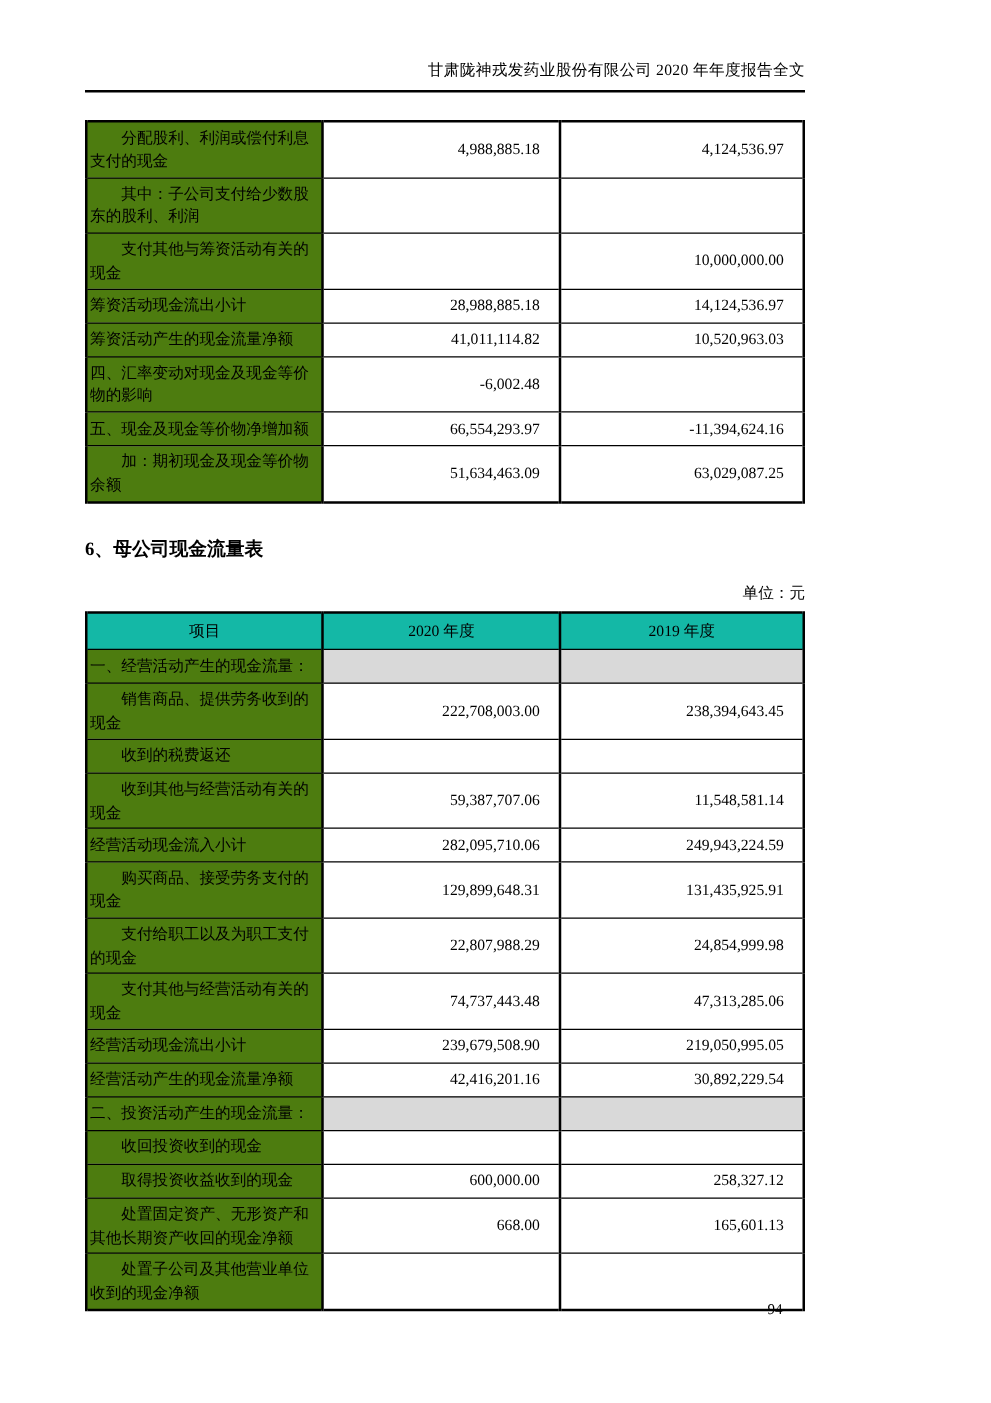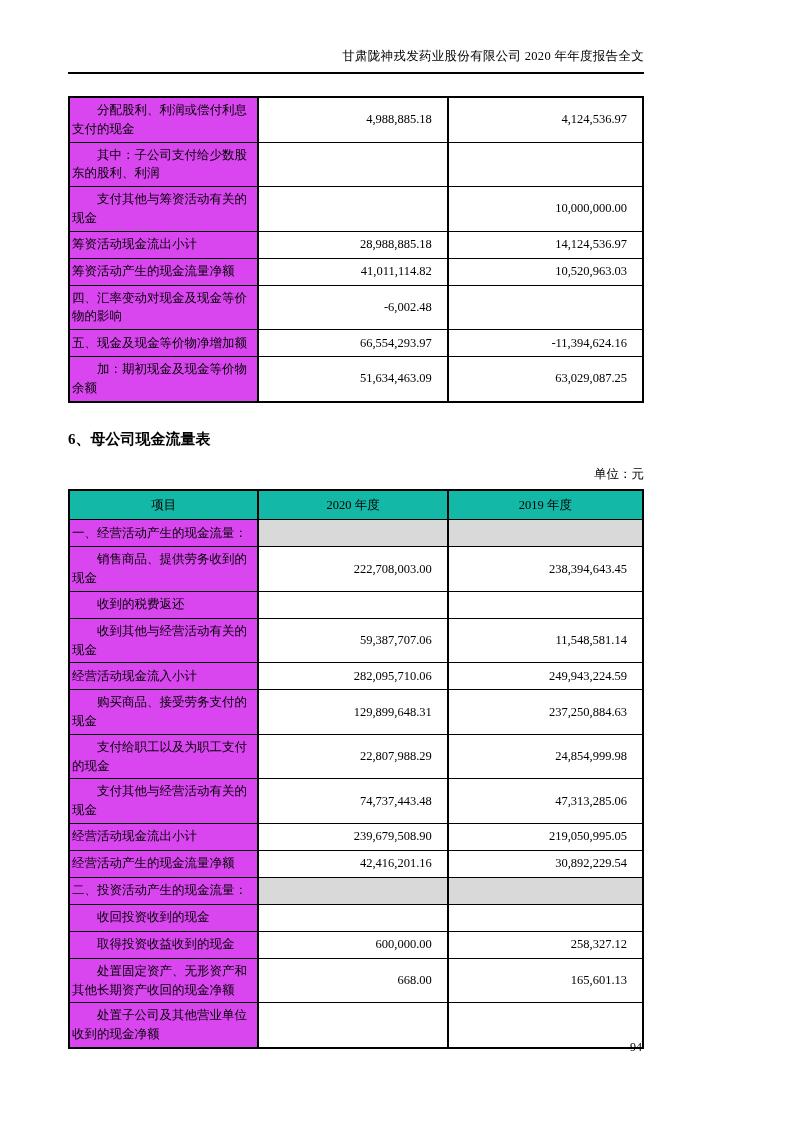--- a/index.html
+++ b/index.html
@@ -40,21 +40,21 @@
     line-height: 1.5;
     vertical-align: middle;
     font-weight: normal;
   }
   table.fin th {
     background: #14b8a6;
     text-align: center;
     padding: 5px 4px;
   }
   td.label {
-    background: #d946ef;
+    background: #4d7c0f;
     padding: 3px 6px 3px 2px;
     text-align: left;
   }
   td.label.indent { text-indent: 2em; }
   td.val {
     text-align: right;
     padding: 3px 15px 3px 4px;
     height: 27px;
   }
   tr.section-row td.val { background: #d9d9d9; }
@@ -66,21 +66,21 @@
   }
   .unit-line {
     margin-top: 17px;
     margin-bottom: 6px;
     text-align: right;
     font-size: 12.5px;
   }
   .page-number {
     position: absolute;
     top: 1040px;
-    right: 80px;
+    right: 96px;
     font-size: 12px;
   }
 </style>
 </head>
 <body>
 
 <div class="page">
 
   <div class="doc-header">甘肃陇神戎发药业股份有限公司 2020 年年度报告全文</div>
 
@@ -173,21 +173,21 @@
           <td class="val">11,548,581.14</td>
         </tr>
         <tr>
           <td class="label">经营活动现金流入小计</td>
           <td class="val">282,095,710.06</td>
           <td class="val">249,943,224.59</td>
         </tr>
         <tr>
           <td class="label indent">购买商品、接受劳务支付的现金</td>
           <td class="val">129,899,648.31</td>
-          <td class="val">237,250,884.63</td>
+          <td class="val">131,435,925.91</td>
         </tr>
         <tr>
           <td class="label indent">支付给职工以及为职工支付的现金</td>
           <td class="val">22,807,988.29</td>
           <td class="val">24,854,999.98</td>
         </tr>
         <tr>
           <td class="label indent">支付其他与经营活动有关的现金</td>
           <td class="val">74,737,443.48</td>
           <td class="val">47,313,285.06</td>

